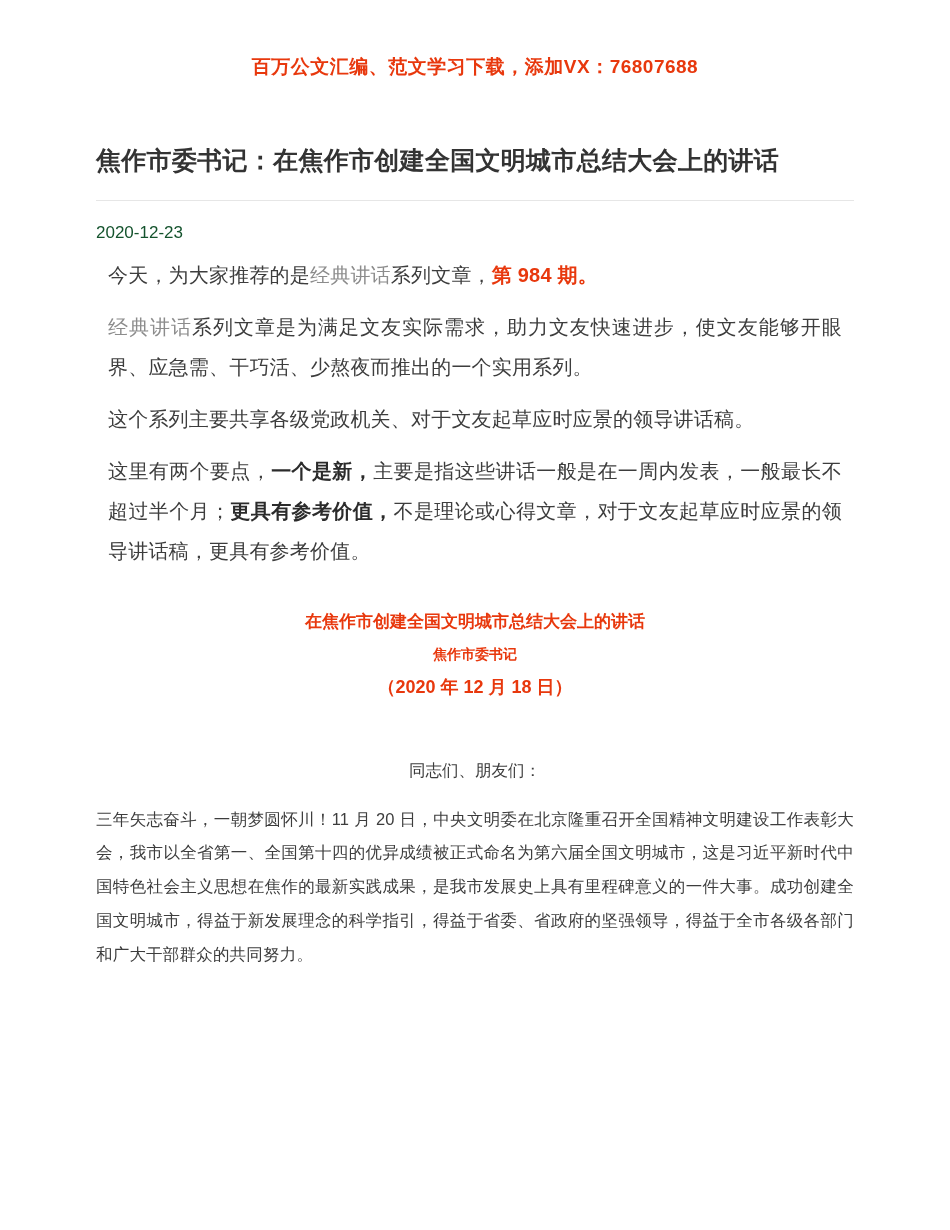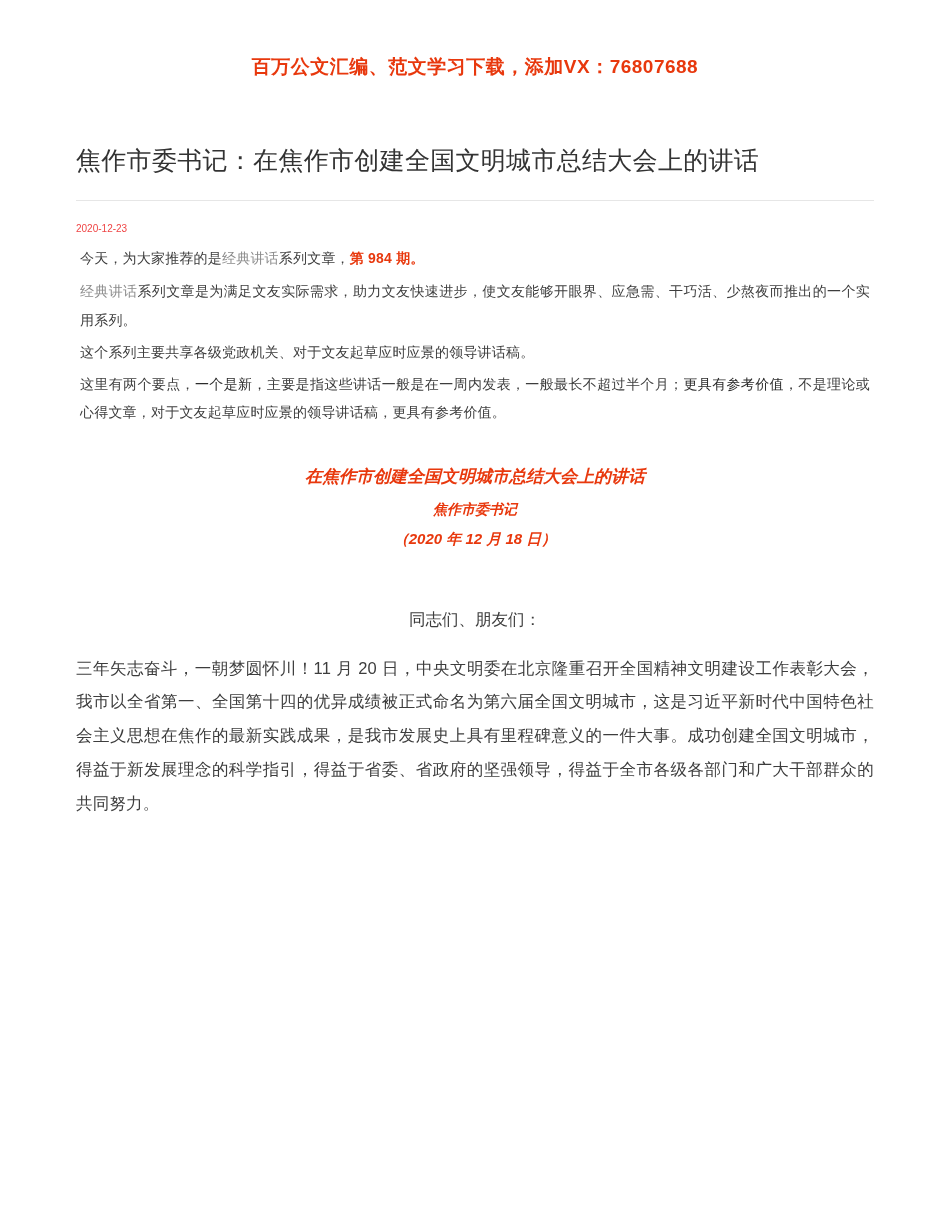--- a/index.html
+++ b/index.html
@@ -12,83 +12,82 @@
     height: 1230px;
     font-family: "Liberation Sans", "DejaVu Sans", sans-serif;
     color: #333333;
     position: relative;
     overflow: hidden;
   }
   .page {
     width: 950px;
     height: 1230px;
     box-sizing: border-box;
-    padding: 0 76px;
+    padding: 0 96px;
     position: relative;
   }
   .ad-banner {
     text-align: center;
     color: #e8380d;
     font-size: 19px;
     font-weight: 600;
     letter-spacing: 0.5px;
     padding-top: 54px;
     padding-bottom: 10px;
     white-space: nowrap;
   }
   .doc-title {
     font-size: 25px;
-    font-weight: 400;
+    font-weight: 700;
     color: #333333;
     line-height: 1.45;
     margin-top: 52px;
     margin-bottom: 22px;
     letter-spacing: 0.3px;
   }
   .divider {
     border: none;
     border-top: 1px solid #e6e6e6;
     margin: 0 0 22px 0;
   }
   .doc-date {
-    font-size: 10px;
-    color: #ef4444;
+    font-size: 17px;
+    color: #14532d;
     margin-bottom: 10px;
   }
   .body-text p {
-    font-size: 14px;
+    font-size: 20px;
     line-height: 2.0;
     color: #3d3d3d;
-    margin: 4px;
+    margin: 12px;
     text-align: justify;
     letter-spacing: 0.2px;
   }
   .serif-gray {
     font-family: "Liberation Serif", "DejaVu Serif", serif;
     color: #8c8c8c;
   }
   .red-bold {
     color: #e8380d;
     font-weight: 700;
   }
   .bold {
-    font-weight: 400;
+    font-weight: 700;
     color: #2b2b2b;
   }
   .speech-header {
     text-align: center;
     color: #e8380d;
     font-weight: 700;
     font-size: 17px;
     line-height: 2.05;
     margin-top: 34px;
-    font-style: italic;
   }
   .speech-header .line2 { font-size: 14px; }
-  .speech-header .line3 { font-size: 15px; }
+  .speech-header .line3 { font-size: 18px; }
   .salutation {
     font-size: 16.5px;
     color: #3d3d3d;
     margin-top: 48px;
     line-height: 2.0;
     text-align: center;
   }
   .main-para {
     font-size: 16.5px;
     line-height: 2.05;

